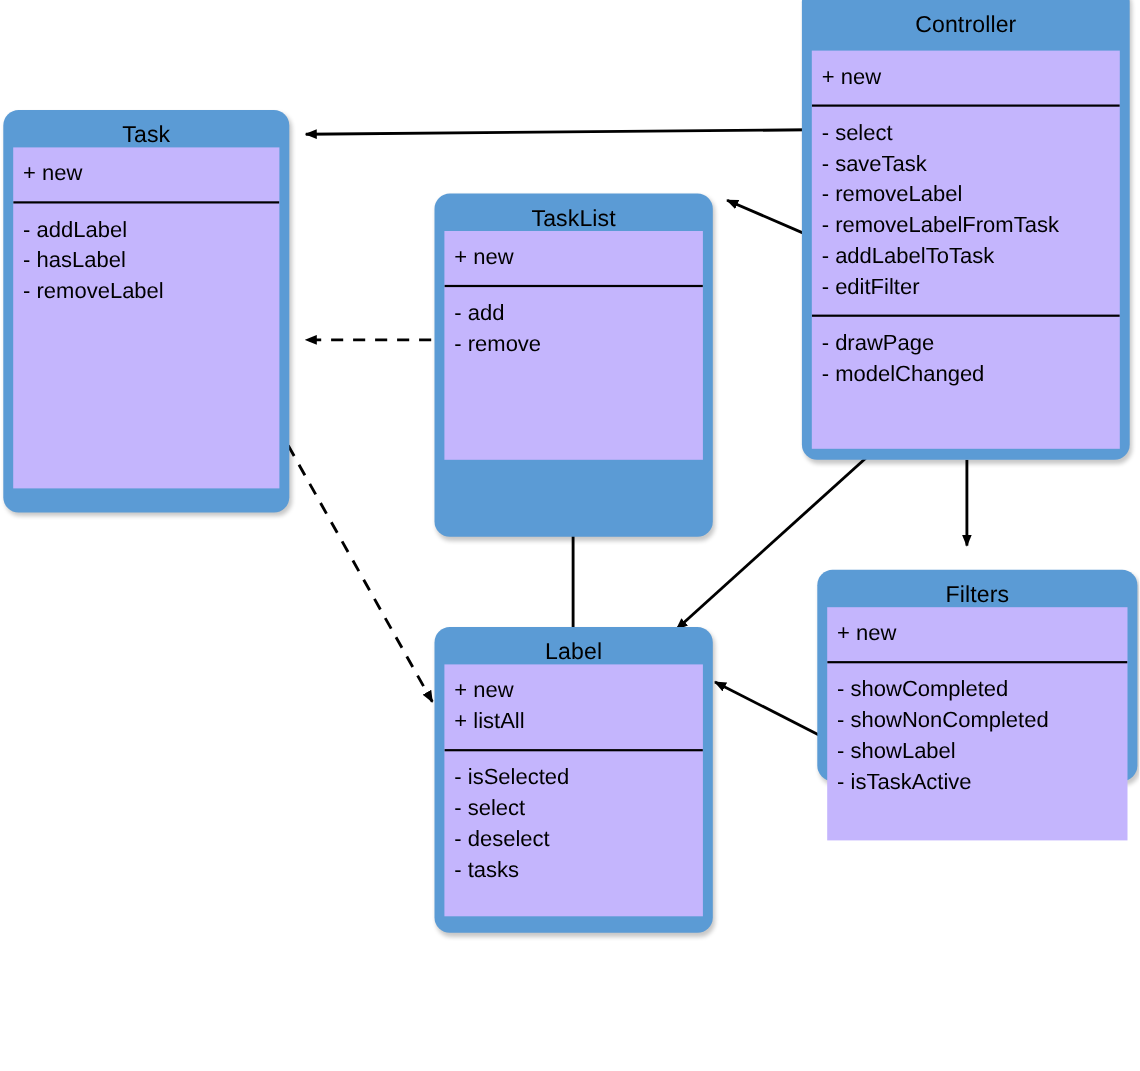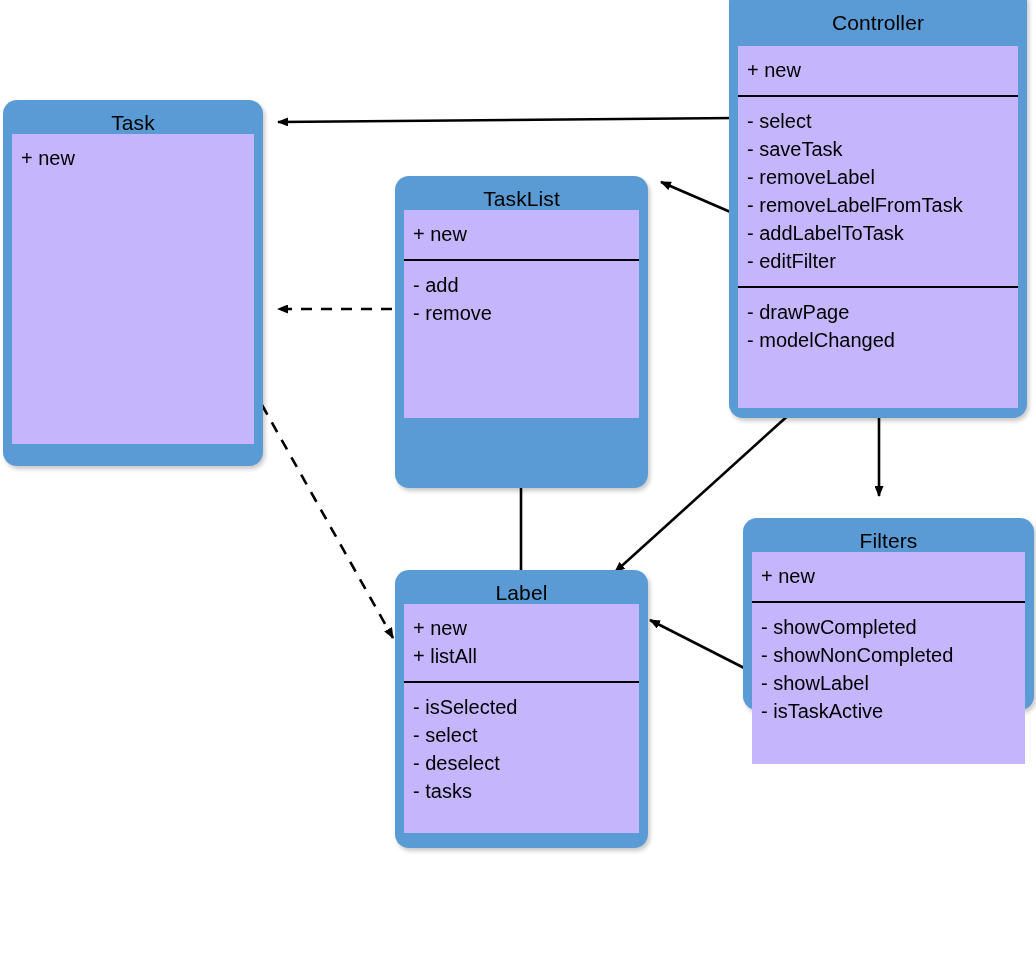--- a/index.html
+++ b/index.html
@@ -124,20 +124,25 @@
       <line x1="752" y1="672" x2="650" y2="620" stroke="#000000" stroke-width="2.6" marker-end="url(#arrowhead)"></line>
     </g>
   </svg>
 
   <div class="uml-class" id="class-task">
     <div class="uml-title">Task</div>
     <div class="uml-body">
       <div class="uml-section">
         <div class="uml-member">+ new</div>
       </div>
+      <div class="uml-section">
+        <div class="uml-member">- addLabel</div>
+        <div class="uml-member">- hasLabel</div>
+        <div class="uml-member">- removeLabel</div>
+      </div>
     </div>
   </div>
 
   <div class="uml-class" id="class-tasklist">
     <div class="uml-title">TaskList</div>
     <div class="uml-body">
       <div class="uml-section">
         <div class="uml-member">+ new</div>
       </div>
       <div class="uml-section">

